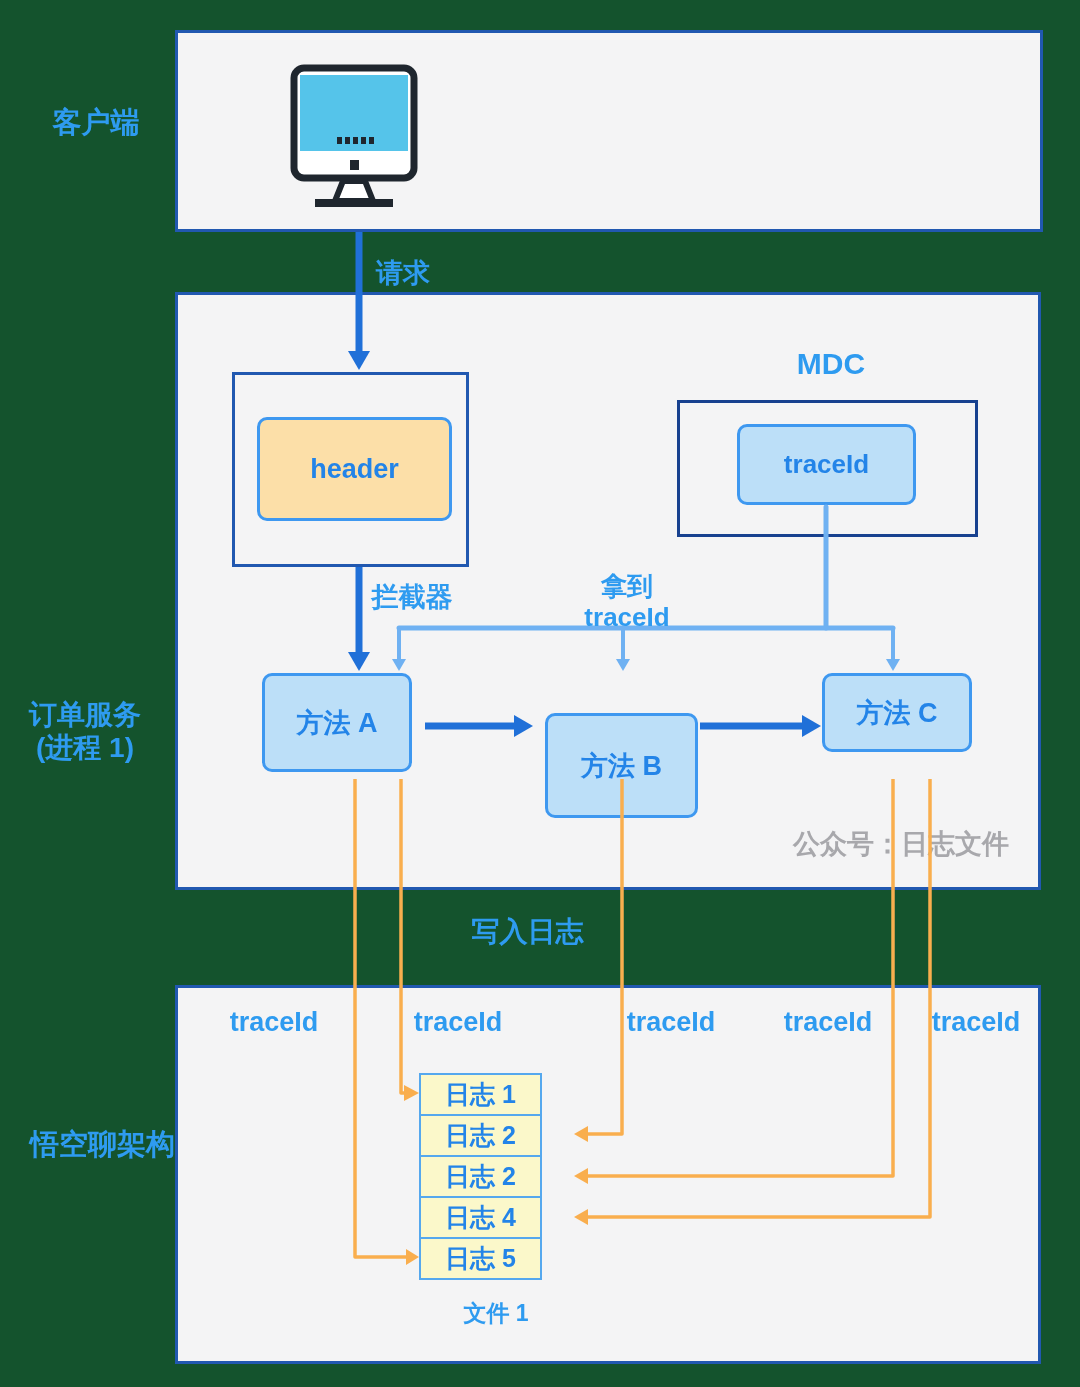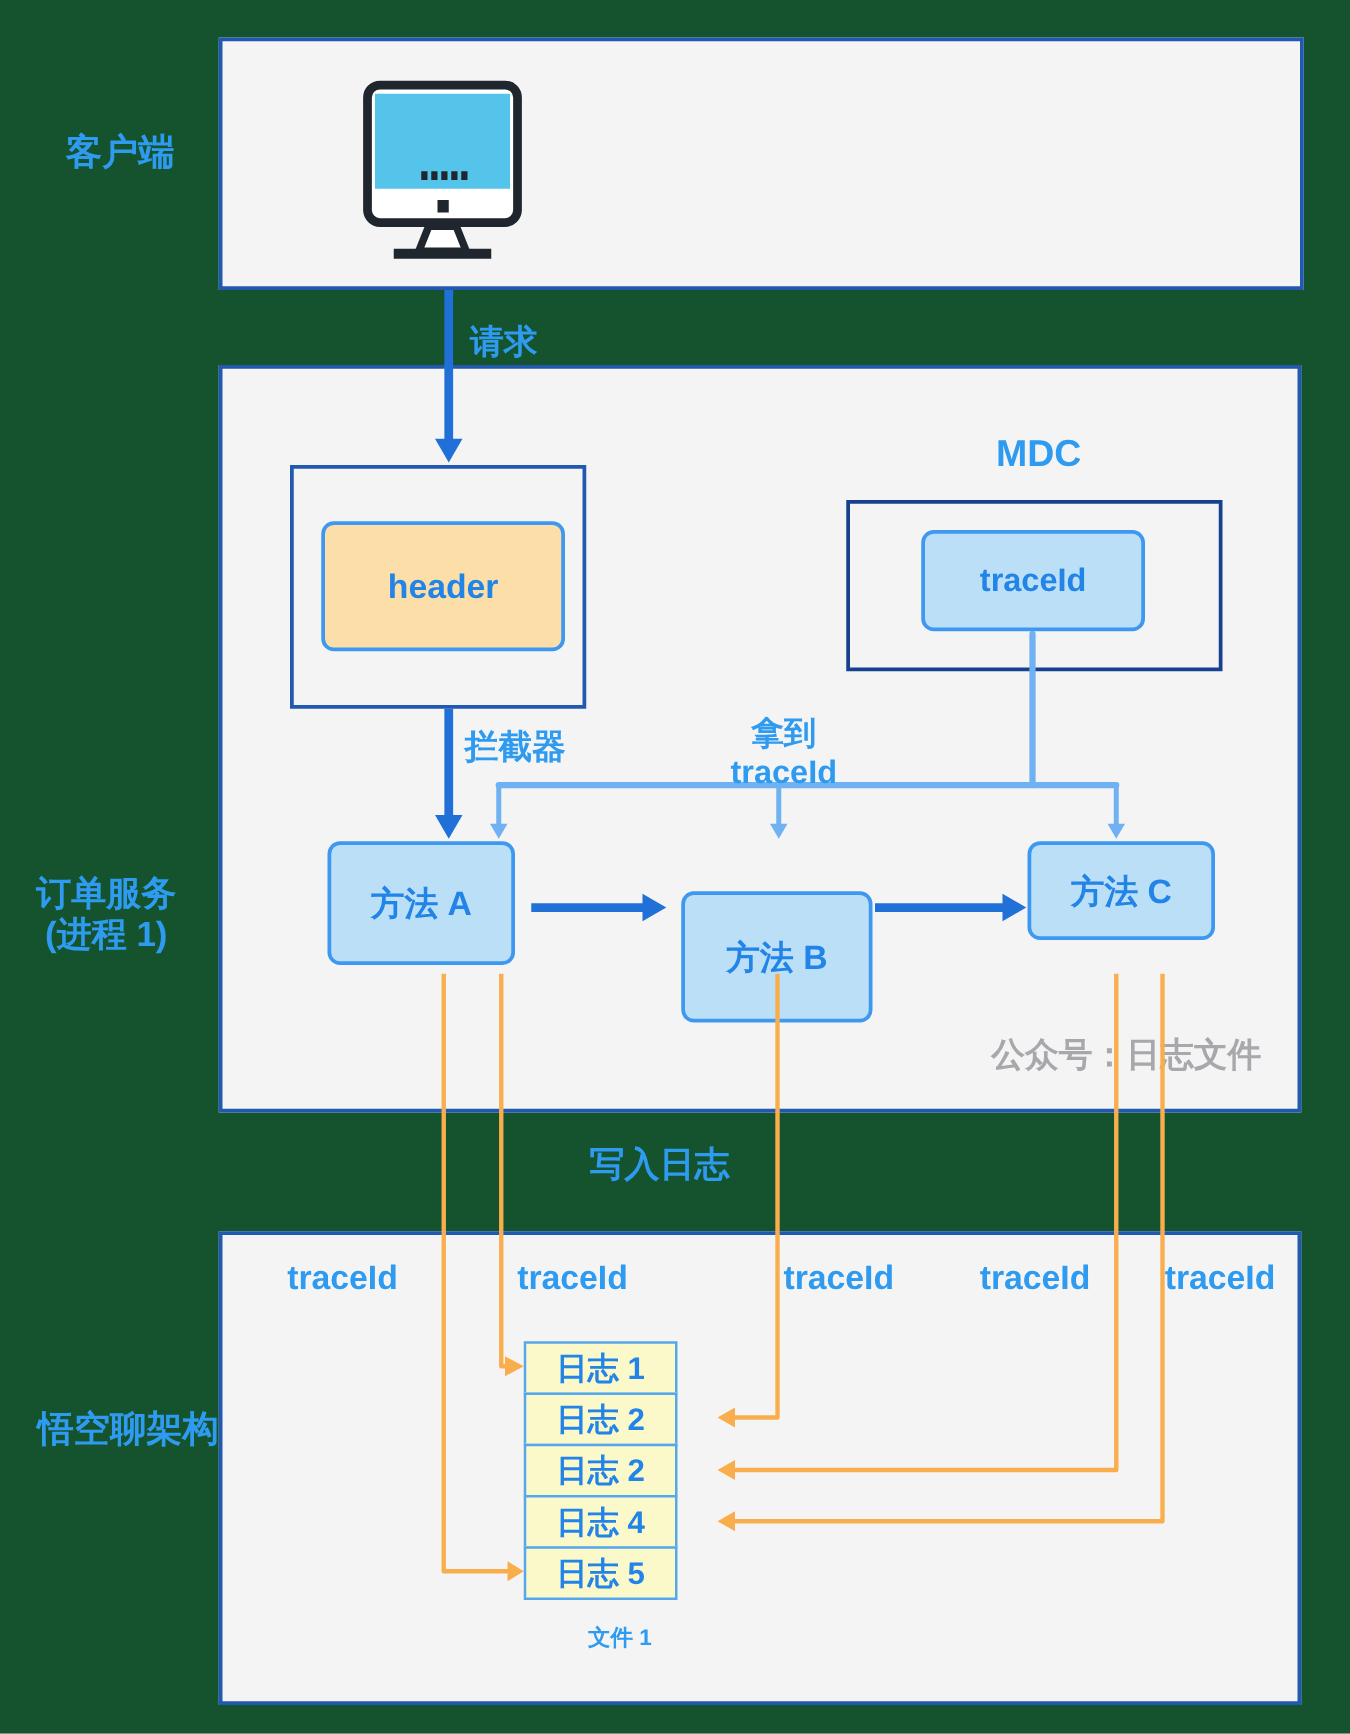--- a/index.html
+++ b/index.html
@@ -101,21 +101,21 @@
   <div class="lbl" style="left:773px;top:1007px;width:110px;font-size:27px;">traceId</div>
   <div class="lbl" style="left:921px;top:1007px;width:110px;font-size:27px;">traceId</div>
 
   <div class="logstack">
     <div class="logrow">日志 1</div>
     <div class="logrow">日志 2</div>
     <div class="logrow">日志 2</div>
     <div class="logrow">日志 4</div>
     <div class="logrow">日志 5</div>
   </div>
-  <div class="lbl" style="left:440px;top:1300px;width:112px;font-size:18px;">文件 1</div>
+  <div class="lbl" style="left:440px;top:1300px;width:112px;font-size:23px;">文件 1</div>
 
   <svg class="overlay" width="1080" height="1387" viewBox="0 0 1080 1387">
 
     <path class="stroke-dark" stroke-width="7" d="M359 232 L359 352"></path>
     <polygon class="fill-dark" points="348,351 370,351 359,370"></polygon>
 
     <path class="stroke-dark" stroke-width="7" d="M359 567 L359 653"></path>
     <polygon class="fill-dark" points="348,652 370,652 359,671"></polygon>
 
     <path class="stroke-dark" stroke-width="7" d="M425 726 L515 726"></path>

